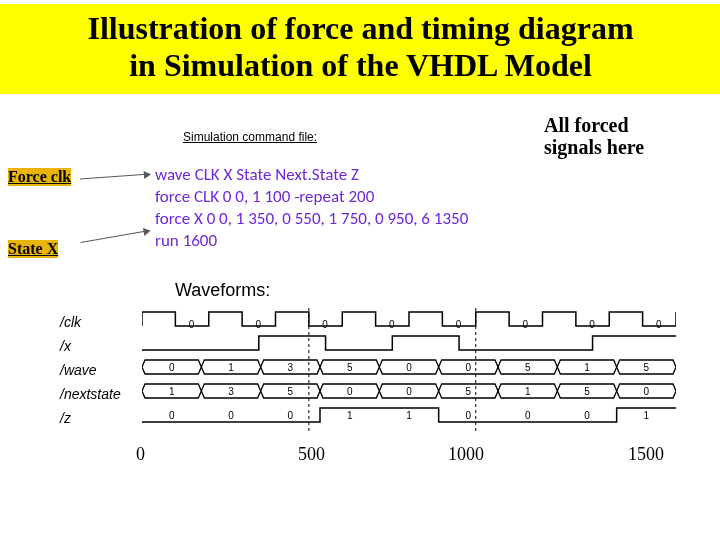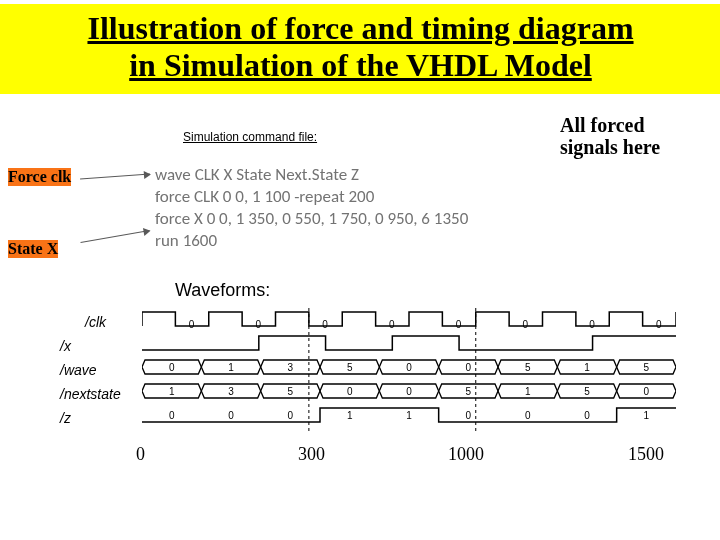--- a/index.html
+++ b/index.html
@@ -1,31 +1,31 @@
 <!DOCTYPE html>
 <html><head>
 <meta charset="utf-8">
 <style>
   html,body{margin:0;padding:0;width:720px;height:540px;background:#fff;font-family:"Times New Roman",serif;color:#000;}
   .slide{position:relative;width:720px;height:540px;}
-  .title{background:#ffff00;width:705px;margin:4px auto 0;padding:6px 8px 10px;text-align:center;font-size:32px;font-weight:bold;line-height:1.15;text-decoration:underline;}
+  .title{background:#ffff00;width:705px;margin:4px auto 0;padding:6px 8px 10px;text-align:center;font-size:32px;font-weight:bold;line-height:1.15;}
   .subhead{position:absolute;top:126px;left:170px;font-family:Arial,sans-serif;font-size:12px;text-decoration:underline;margin-left:13px;}
-  .all-forced{position:absolute;top:110px;left:560px;font-family:"Times New Roman",serif;font-size:20px;font-weight:bold;line-height:1.1;}
-  .label{position:absolute;font-family:"Times New Roman",serif;font-size:16px;font-weight:bold;background:#f97316;}
+  .all-forced{position:absolute;top:110px;left:544px;font-family:"Times New Roman",serif;font-size:20px;font-weight:bold;line-height:1.1;}
+  .label{position:absolute;font-family:"Times New Roman",serif;font-size:16px;font-weight:bold;background:#eab308;text-decoration:underline;}
   .label.clk{top:164px;left:8px;}
   .label.x{top:236px;left:8px;}
-  .cmdfile{position:absolute;top:160px;left:155px;font-family:"Calibri","Segoe UI",Arial,sans-serif;color:#737373;font-size:17px;line-height:1.3;}
+  .cmdfile{position:absolute;top:160px;left:155px;font-family:"Calibri","Segoe UI",Arial,sans-serif;color:#6d28d9;font-size:17px;line-height:1.3;}
   .wave-head{position:absolute;top:276px;left:175px;font-family:Arial,sans-serif;font-size:18px;}
   .arrow{position:absolute;width:70px;height:1px;background:#595959;}
   .arrow:after{content:"";position:absolute;right:-1px;top:-3px;border-left:7px solid #595959;border-top:4px solid transparent;border-bottom:4px solid transparent;}
   .arrow.a1{top:172px;left:80px;transform:rotate(-4deg);}
   .arrow.a2{top:232px;left:80px;transform:rotate(-10deg);}
   .waveblock{position:absolute;top:304px;left:60px;width:620px;}
   .siglabel{position:absolute;left:0;font-family:Arial,sans-serif;font-size:14px;font-style:italic;}
-  .siglabel.rclk{top:6px;margin-left:25px;}
+  .siglabel.rclk{top:6px;}
   .siglabel.rx{top:30px;}
   .siglabel.rstate{top:54px;}
   .siglabel.rnext{top:78px;text-align:center;}
   .siglabel.rz{top:102px;}
   .wavearea{position:absolute;left:82px;top:0;width:534px;height:130px;}
   .axis{position:absolute;top:440px;left:142px;width:534px;font-family:"Times New Roman",serif;font-size:18px;}
   .axis span{position:absolute;}
   svg{display:block;}
 </style>
 </head>
@@ -131,18 +131,18 @@
           <line x1="-6" x2="0" y1="35" y2="35" stroke="#000" stroke-width="1"></line>
           <line x1="-6" x2="0" y1="59" y2="59" stroke="#000" stroke-width="1"></line>
           <line x1="-6" x2="0" y1="83" y2="83" stroke="#000" stroke-width="1"></line>
           <line x1="-6" x2="0" y1="107" y2="107" stroke="#000" stroke-width="1"></line>
         </svg>
     </div>
   </div>
 
   <div class="axis">
     <span style="left:-6px">0</span>
-    <span style="left:156px">300</span>
+    <span style="left:156px">500</span>
     <span style="left:306px">1000</span>
     <span style="left:486px">1500</span>
   </div>
 
 </div>
 
 </body></html>

